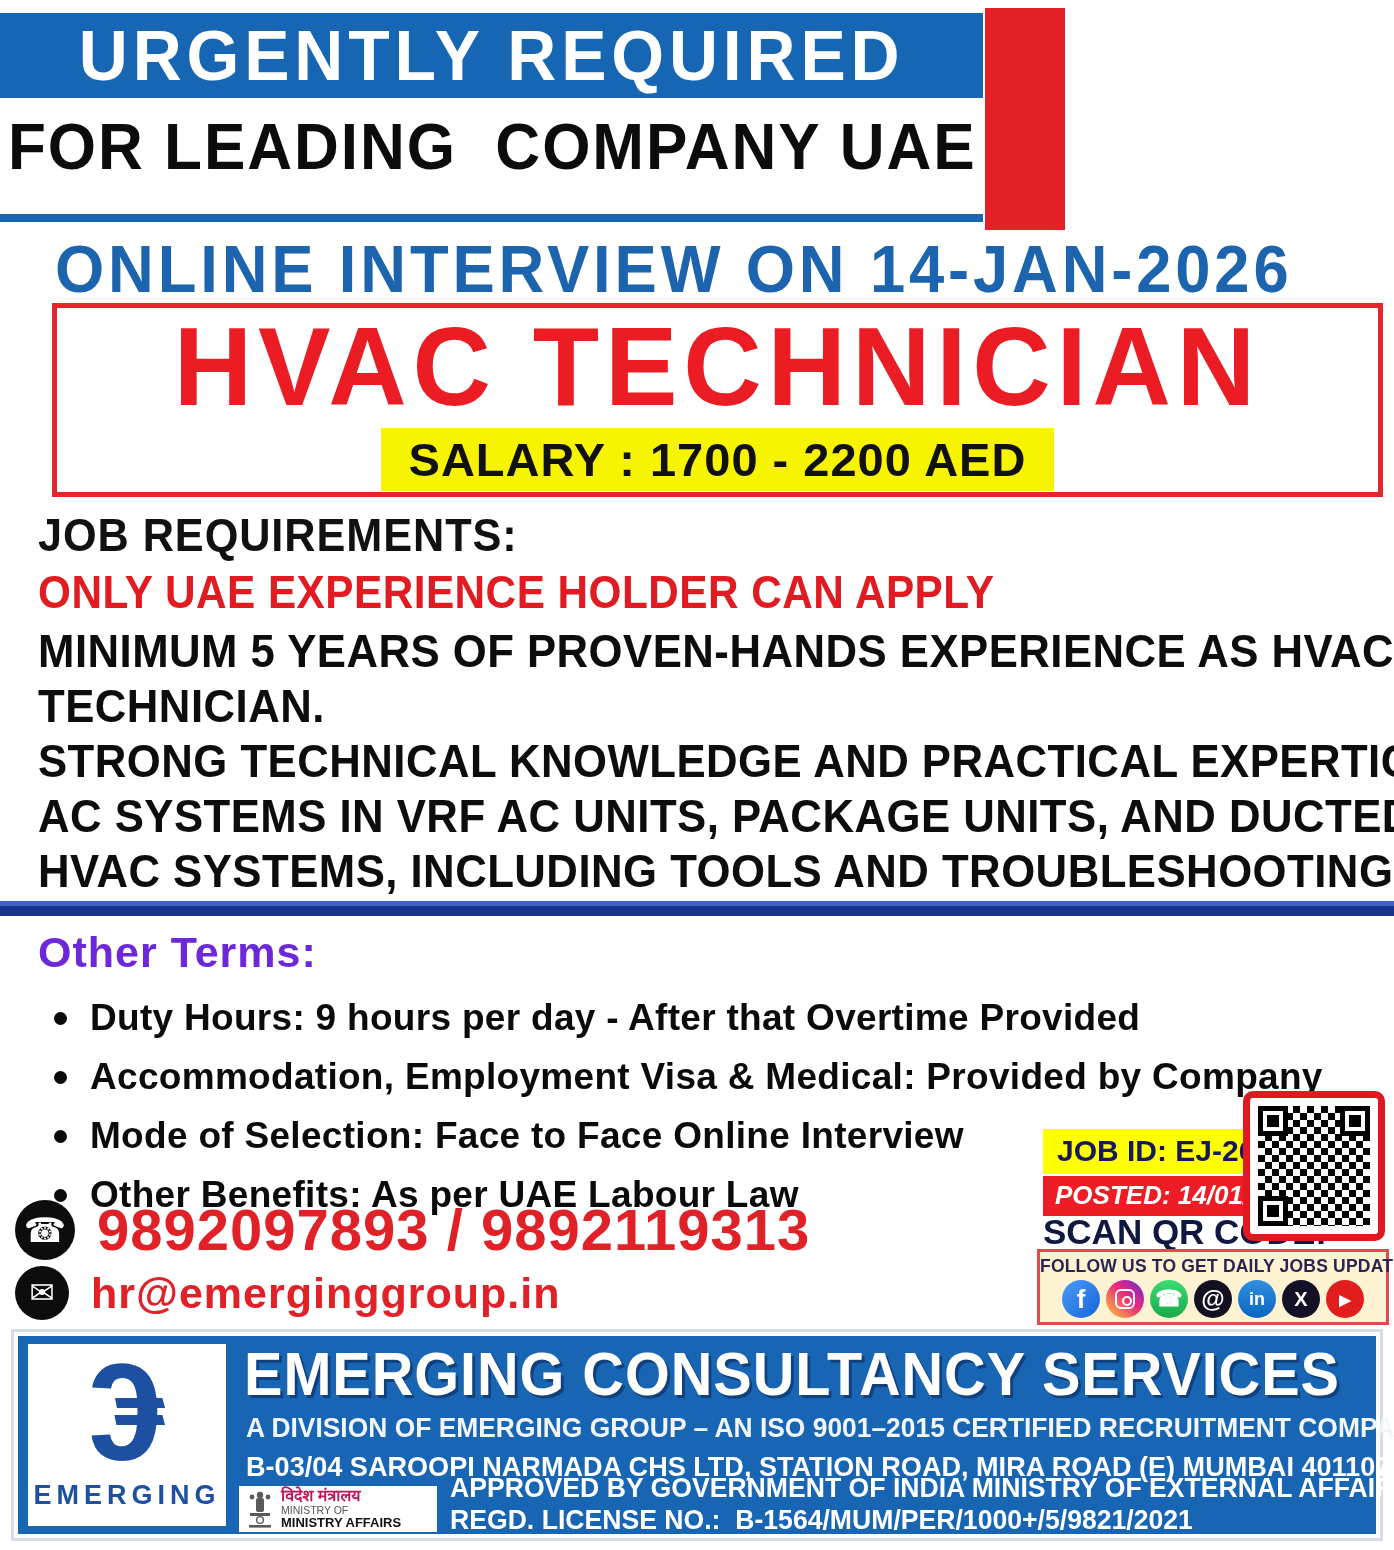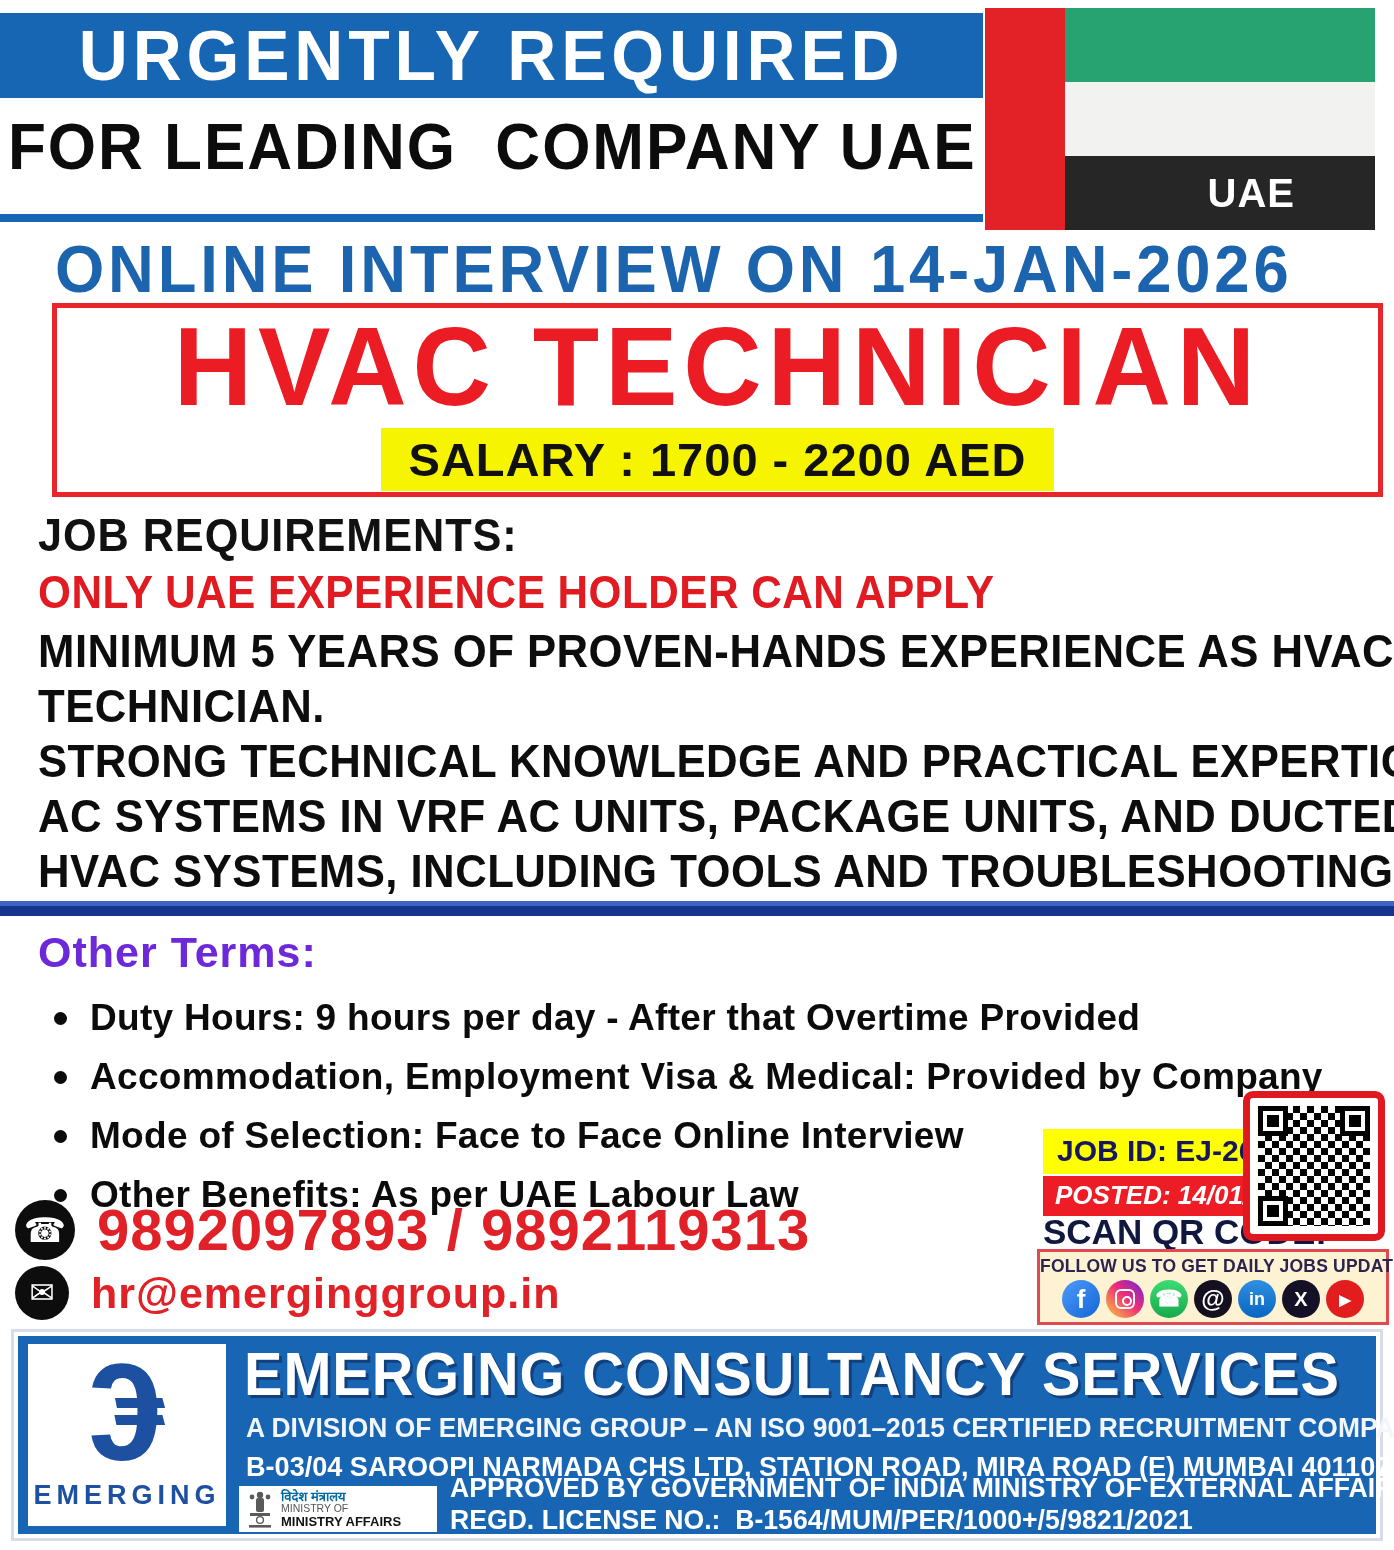--- a/index.html
+++ b/index.html
@@ -112,46 +112,39 @@
     letter-spacing:1px; white-space:nowrap; transform:scaleX(.93); transform-origin:left top;
     text-shadow:3px 3px 0 rgba(10,20,60,.45); }
   .f-division { position:absolute; left:228px; top:76px; font-size:27.5px; font-weight:700; color:#f2f6fb;
     white-space:nowrap; transform:scaleX(.96); transform-origin:left top; }
   .f-address { position:absolute; left:228px; top:114px; font-size:28.5px; font-weight:700; color:#fff;
     white-space:nowrap; transform:scaleX(.95); transform-origin:left top; }
   .ministry-box { position:absolute; left:221px; top:150px; width:198px; height:46px; background:#fff;
     display:flex; align-items:center; gap:6px; padding:2px 6px; }
   .emblem { flex:0 0 auto; }
   .ministry-texts { display:flex; flex-direction:column; line-height:1.05; }
-  .m-hi { font-size:13px; font-weight:700; color:#0369a1; }
+  .m-hi { font-size:16px; font-weight:700; color:#be185d; }
   .m-en1 { font-size:10.5px; color:#555; }
   .m-en2 { font-size:13px; font-weight:700; color:#111; }
   .f-approved { position:absolute; left:432px; top:136px; font-size:28px; font-weight:700; color:#fff;
     white-space:nowrap; transform:scaleX(.95); transform-origin:left top; }
   .f-license { position:absolute; left:432px; top:168px; font-size:28px; font-weight:700; color:#fff;
     white-space:pre; transform:scaleX(.95); transform-origin:left top; }
 </style>
 </head>
 <body>
 
 <div class="poster">
 
   <div class="abs banner">
     <div class="banner-text">URGENTLY REQUIRED</div>
   </div>
 
   <div class="abs flag">
     <div class="flag-red"></div>
-    <div class="flag-stripes">
-      <div class="stripe-green"></div>
-      <div class="stripe-white"></div>
-      <div class="stripe-black">
-        <span class="flag-label">UAE</span>
-      </div>
-    </div>
   </div>
 
   <div class="abs subtitle">FOR LEADING  COMPANY UAE</div>
   <div class="abs rule1"></div>
   <div class="abs interview">ONLINE INTERVIEW ON 14-JAN-2026</div>
 
   <div class="abs jobbox">
     <div class="jobtitle">HVAC TECHNICIAN</div><br>
     <div class="salarybar">SALARY : 1700 - 2200 AED</div>
   </div>

